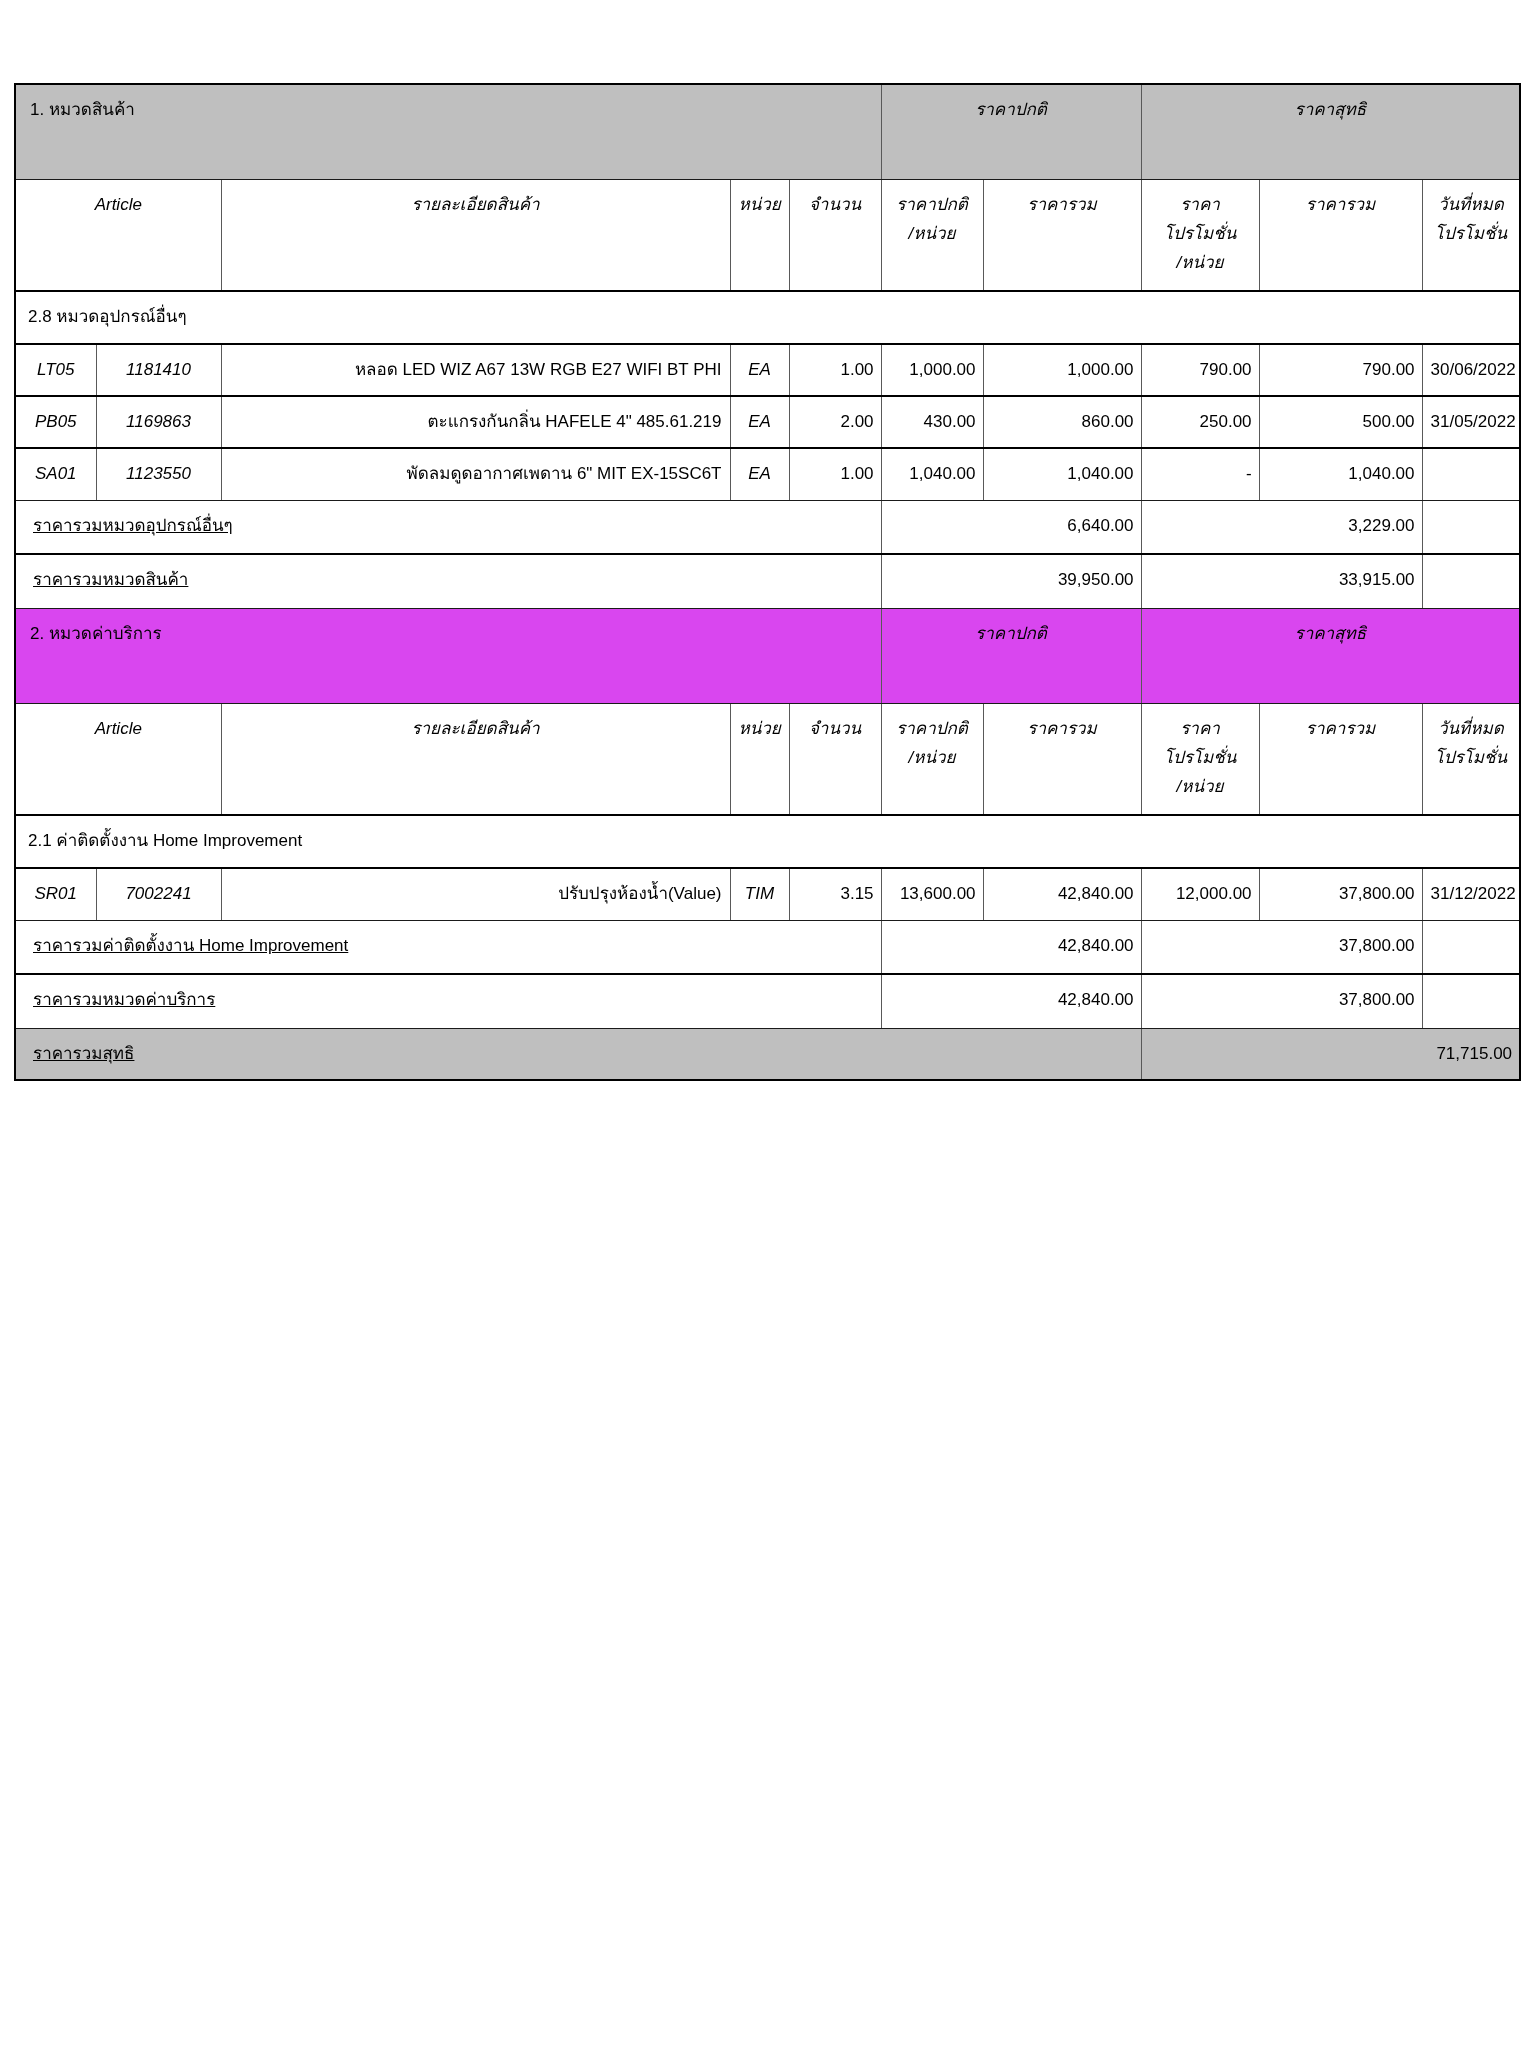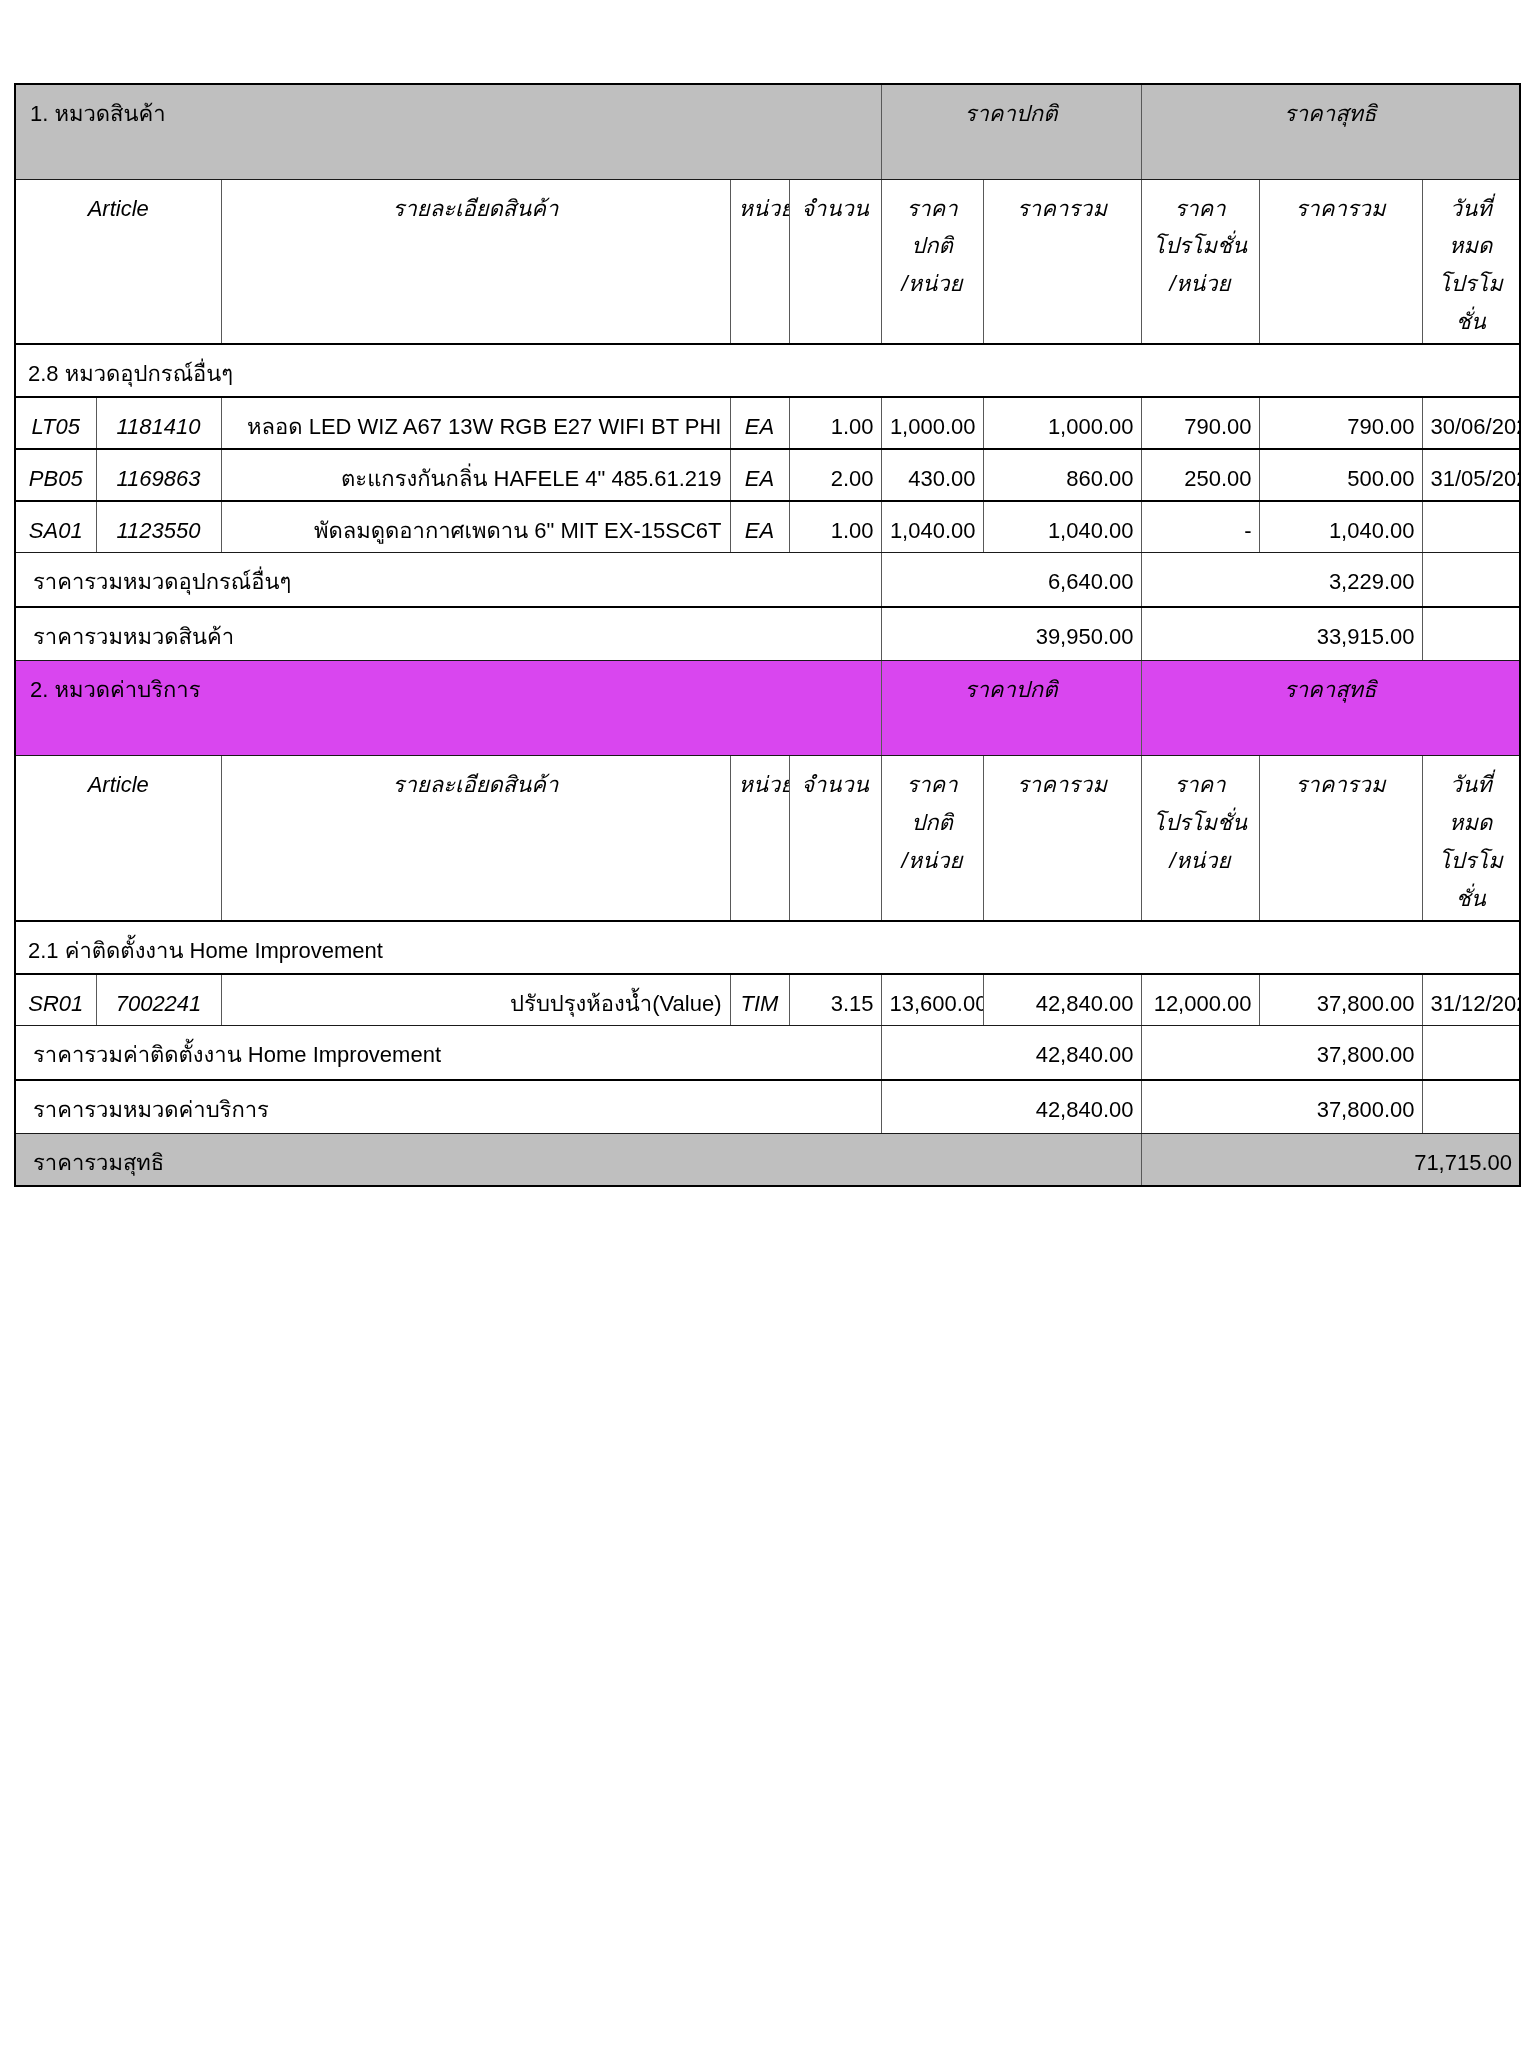--- a/index.html
+++ b/index.html
@@ -1,21 +1,21 @@
 <!DOCTYPE html>
 <html><head>
 <meta charset="utf-8">
 <style>
   html,body{margin:0;padding:0;background:#ffffff;}
   body{width:1536px;height:2048px;font-family:"Liberation Sans",sans-serif;color:#000;}
   .page{position:relative;width:1536px;height:2048px;background:#fff;overflow:hidden;}
   table.q{
     position:absolute;left:14px;top:83px;width:1505px;
     border-collapse:collapse;table-layout:fixed;
-    font-size:22px;line-height:1.72;
+    font-size:17px;line-height:1.72;
     border:2px solid #000;
   }
   td{
     border-top:1px solid #1a1a1a;
     border-bottom:1px solid #1a1a1a;
     border-left:1px solid #595959;
     border-right:1px solid #595959;
     padding:10px 8px 2px 8px;
     vertical-align:top;
     overflow:hidden;
@@ -28,21 +28,21 @@
   tr.group td{height:53px;padding-left:12px;}
   tr.row td{height:52px;}
   tr.sumrow td{height:54px;}
   tr.grand td{height:52px;background:#bfbfbf;}
   .t2 td{border-top:2px solid #000;}
   .c{text-align:center;font-style:italic;}
   .r{text-align:right;padding-right:7px;}
   .l{text-align:left;}
   .pre{white-space:pre-line;}
   .bandlabel{padding-left:14px;}
-  .sumlabel{padding-left:17px;}
+  .sumlabel{padding-left:17px;text-decoration:underline;}
   .desc{padding-left:10px;text-align:right;}
 </style>
 </head>
 <body>
 
 <div class="page">
   <table class="q">
     <colgroup>
       <col style="width:81px">
         <col style="width:125px">

